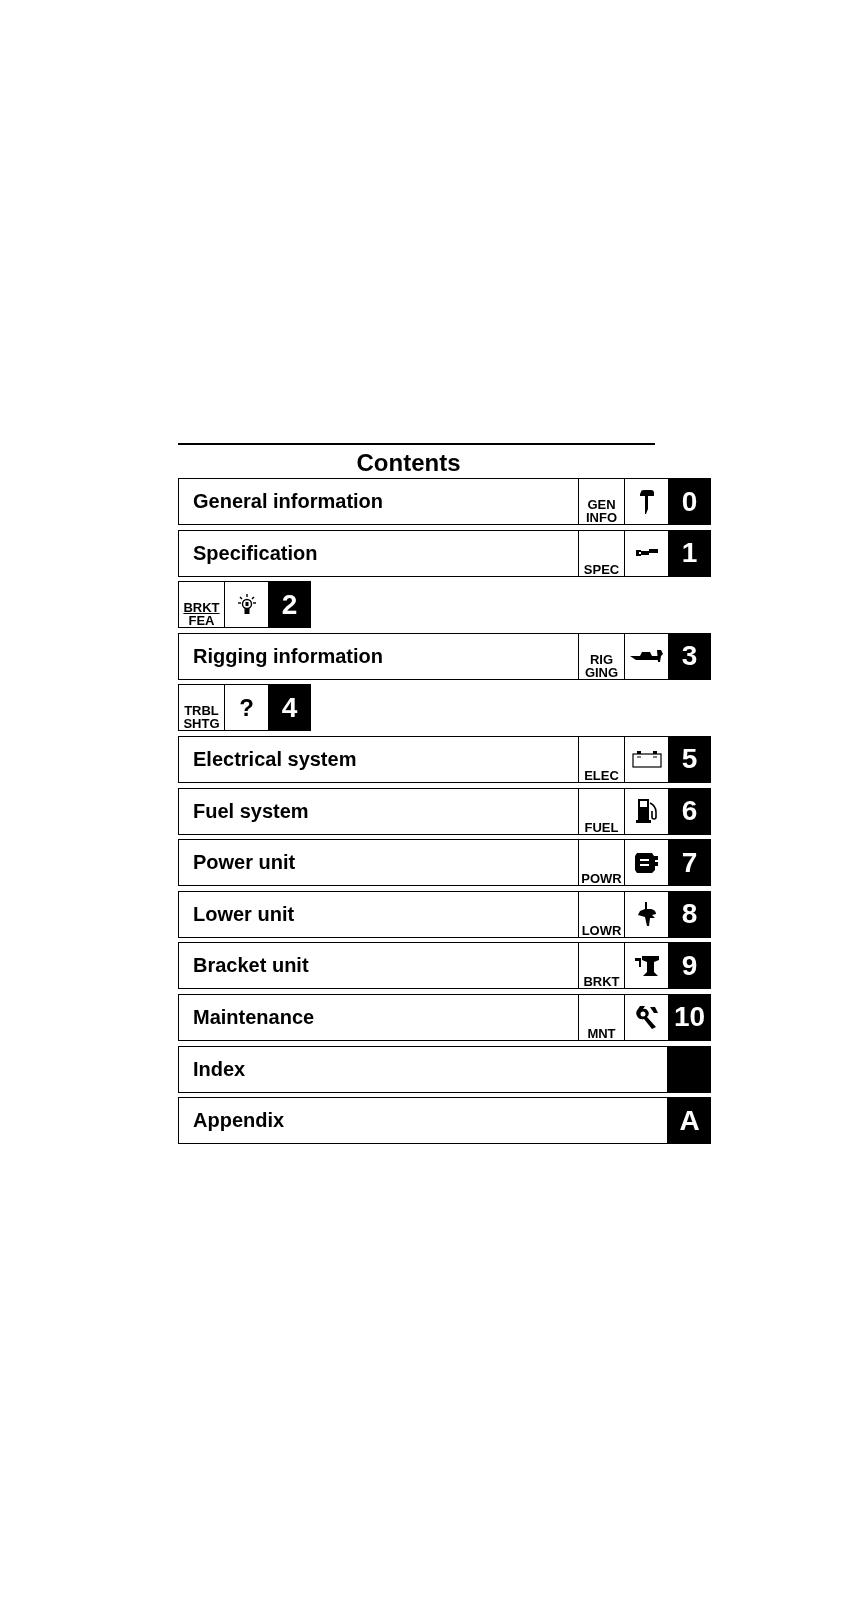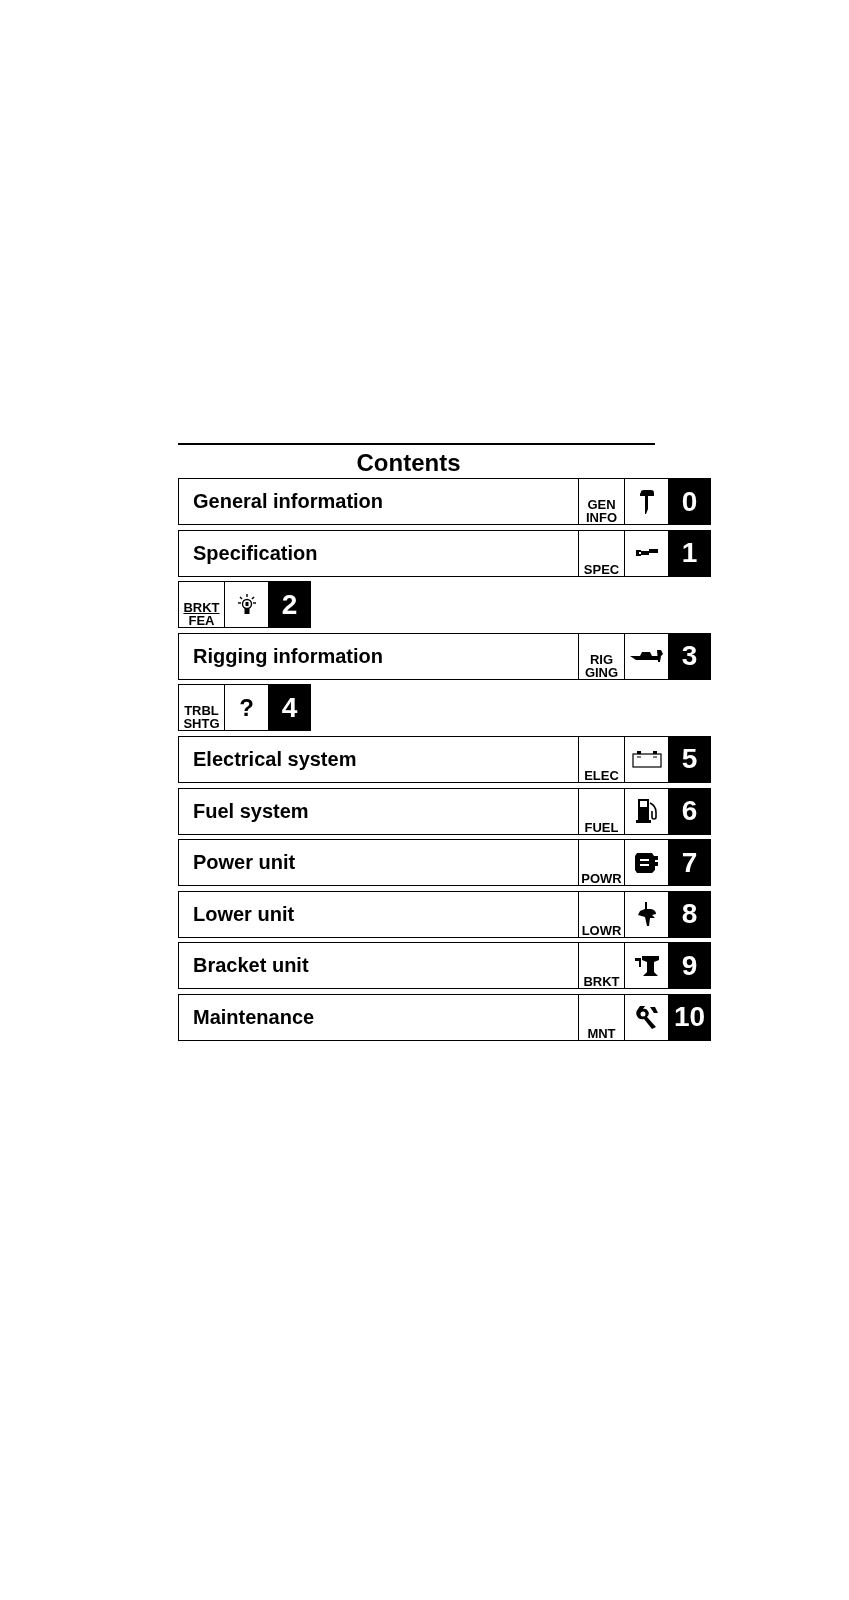--- a/index.html
+++ b/index.html
@@ -188,15 +188,23 @@
     <div class="cell-icon">
       <svg width="26" height="26" viewBox="0 0 26 26">
           <path d="M6 2 L11 2 L9 5 Q12 4 14 7 Q16 10 13 13 L22 23 L18 25 L10 15 Q5 16 3 12 Q1 8 4 5 Z" fill="#000"></path>
           <circle cx="9" cy="10" r="2.5" fill="#fff"></circle>
           <path d="M16 3 L21 3 L24 9 L20 9 Z" fill="#000"></path>
         </svg>
     </div>
     <div class="cell-num">10</div>
   </div>
 
-
+  <div class="row plain">
+    <div class="cell-main">Index</div>
+    <div class="cell-num"></div>
+  </div>
+
+  <div class="row plain">
+    <div class="cell-main">Appendix</div>
+    <div class="cell-num">A</div>
+  </div>
 
 </div>
 
 </body></html>

